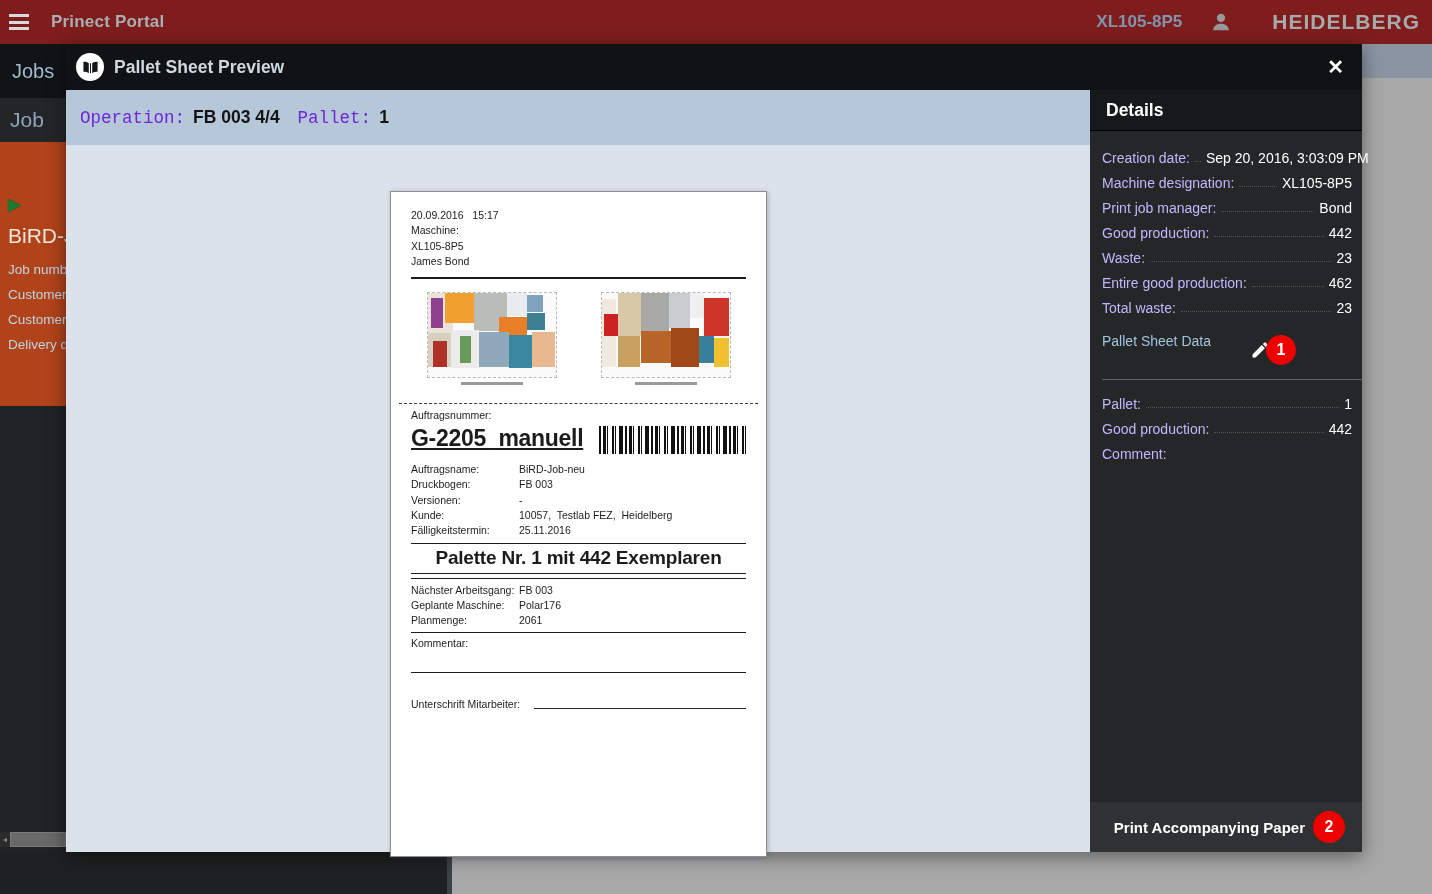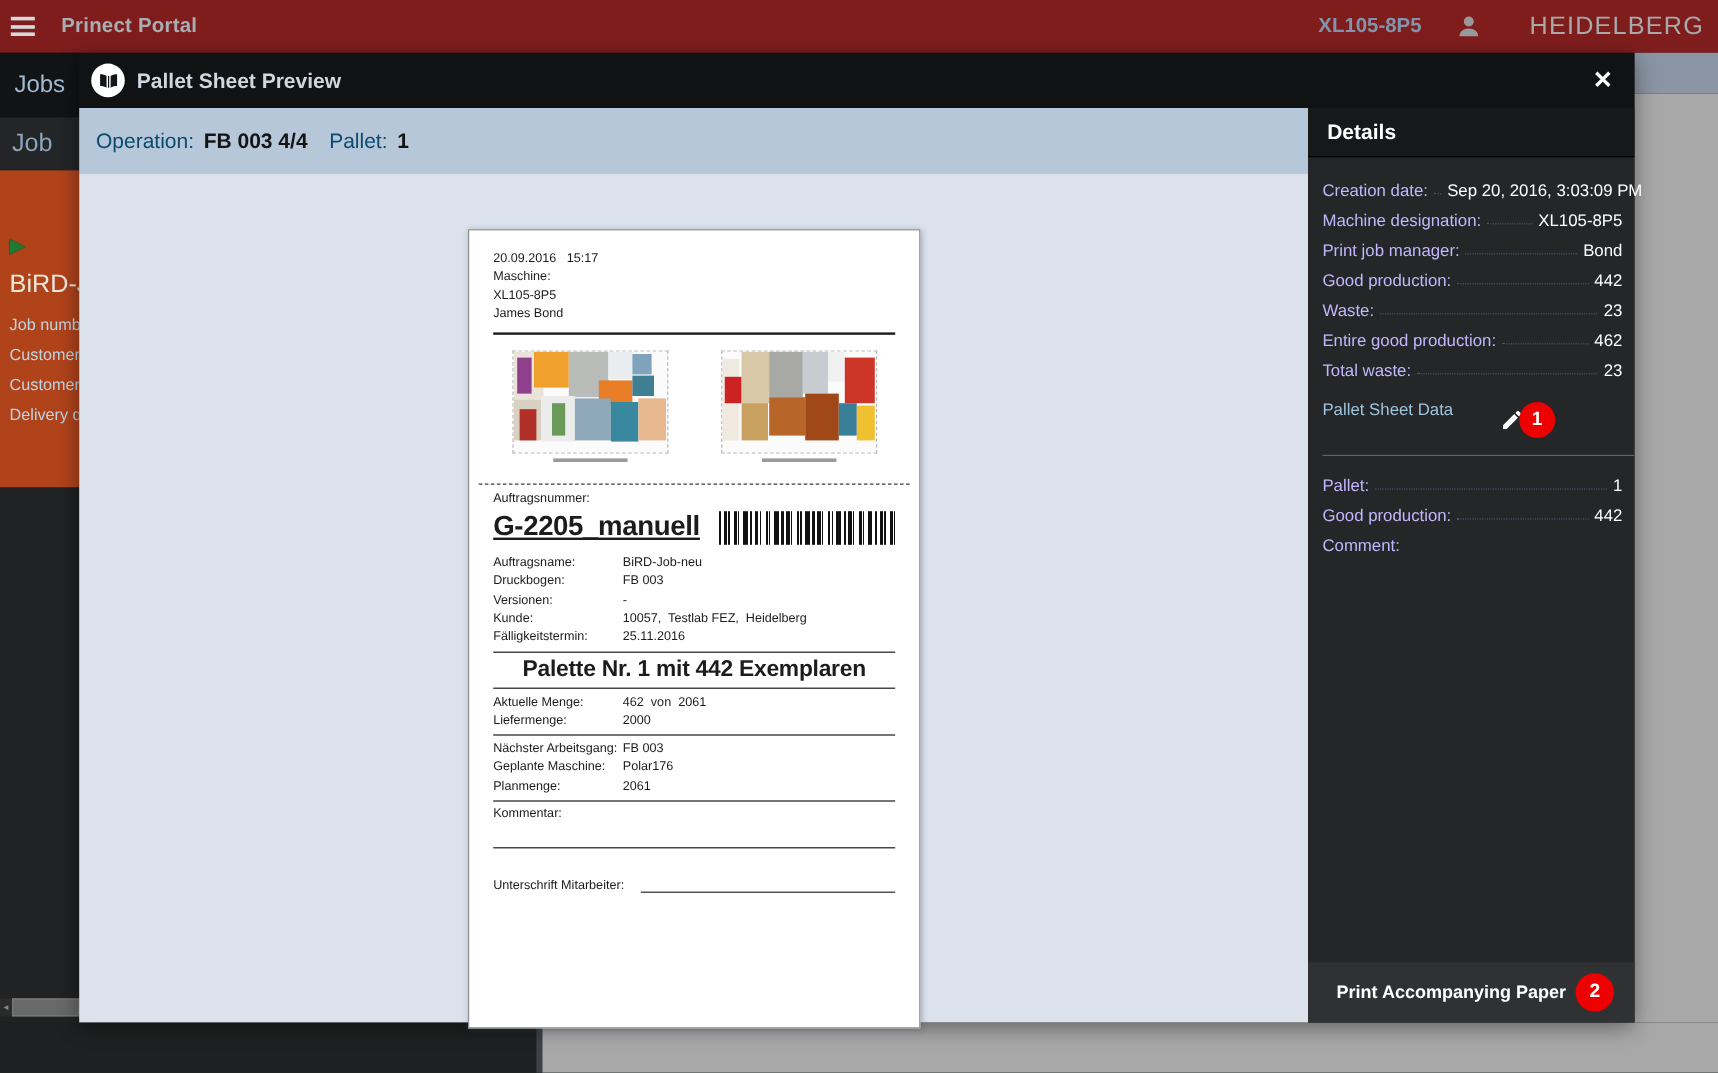--- a/index.html
+++ b/index.html
@@ -10,21 +10,21 @@
   
   #top-bar { position:absolute; left:0; top:0; width:1432px; height:44px;
              background:#7f1d1d; display:flex; align-items:center; }
   .hamburger { width:20px; height:16px; margin-left:9px; display:flex; flex-direction:column;
                justify-content:space-between; cursor:pointer; }
   .hamburger span { display:block; height:3px; background:#d7d9da; }
   .app-title { margin-left:22px; font-size:17px; font-weight:700; color:#a9aeb3; letter-spacing:.2px; }
   .top-right { margin-left:auto; display:flex; align-items:center; }
   .machine-id { color:#8095ad; font-size:17px; font-weight:700; margin-right:28px; }
   .user-icon { width:22px; height:22px; margin-right:40px; }
-  .brand { color:#a7a9ab; font-size:21px; font-weight:400; letter-spacing:1px; margin-right:12px; }
+  .brand { color:#a7a9ab; font-size:21px; font-weight:700; letter-spacing:1px; margin-right:12px; }
 
   
   #sidebar { position:absolute; left:0; top:44px; width:66px; height:808px; background:#202223; }
   .jobs-tab { height:54px; background:#121314; color:#a2bad2; font-size:20px;
               line-height:54px; padding-left:12px; overflow:hidden; white-space:nowrap; }
   .job-link { height:44px; background:#232527; color:#8da4ba; font-size:21px;
               line-height:44px; padding-left:10px; overflow:hidden; white-space:nowrap; }
   .job-card { height:264px; background:#b1431b; padding:54px 0 0 8px; overflow:hidden; }
   .play-glyph { color:#1d7a33; font-size:17px; line-height:17px; text-shadow:0 0 1px #063311;
                 display:inline-block; }
@@ -50,21 +50,21 @@
   .m-header { height:46px; background:#101214; display:flex; align-items:center; }
   .m-icon-circle { width:28px; height:28px; border-radius:50%; background:#fff; margin-left:10px;
                    display:flex; align-items:center; justify-content:center; }
   .m-title { margin-left:10px; color:#cfd7df; font-size:17.5px; font-weight:700; }
   .m-close { margin-left:auto; margin-right:18px; color:#ffffff; font-size:20px; font-weight:700;
              cursor:pointer; line-height:20px; }
   .m-body { display:flex; height:762px; }
   .left-col { width:1024px; display:flex; flex-direction:column; }
   .op-bar { height:55px; background:#b6c7da; display:flex; align-items:center; padding-left:14px;
             font-size:17.5px; }
-  .op-label { color:#0c4a6e; margin-right:8px; }
+  .op-label { color:#6d28d9; margin-right:8px;font-family:Liberation Mono, monospace; }
   .op-value { color:#141414; font-weight:700; margin-right:18px; }
   .preview { flex:1; background:#dbe2ec; position:relative; }
 
   
   .doc { position:absolute; left:324px; top:46px; width:377px; height:666px; background:#fff;
          border:1px solid #8f8f8f; box-shadow:1px 1px 5px rgba(60,70,90,.35);
          padding:16px 20px 0 20px; color:#1c1c1c; font-size:10.5px; line-height:15.4px; }
   .doc .pre { white-space:pre; }
   .doc hr.solid { border:none; border-top:2px solid #1c1c1c; margin:7px 0 0 0; }
   .doc hr.thin  { border:none; border-top:1px solid #1c1c1c; margin:4px 0 0 0; }
@@ -245,26 +245,20 @@
               <div class="pre">Kunde:</div>
               <div class="pre">10057,  Testlab FEZ,  Heidelberg</div>
               <div>Fälligkeitstermin:</div>
               <div>25.11.2016</div>
             </div>
 
             <hr class="thin">
             <div class="headline">Palette Nr. 1 mit 442 Exemplaren</div>
             <hr class="thin">
 
-            <div class="f-grid" style="margin-top:4px">
-              <div>Aktuelle Menge:</div>
-              <div class="pre">462  von  2061</div>
-              <div>Liefermenge:</div>
-              <div>2000</div>
-            </div>
 
             <hr class="thin">
             <div class="f-grid" style="margin-top:4px">
               <div>Nächster Arbeitsgang:</div>
               <div>FB 003</div>
               <div>Geplante Maschine:</div>
               <div>Polar176</div>
               <div>Planmenge:</div>
               <div>2061</div>
             </div>

